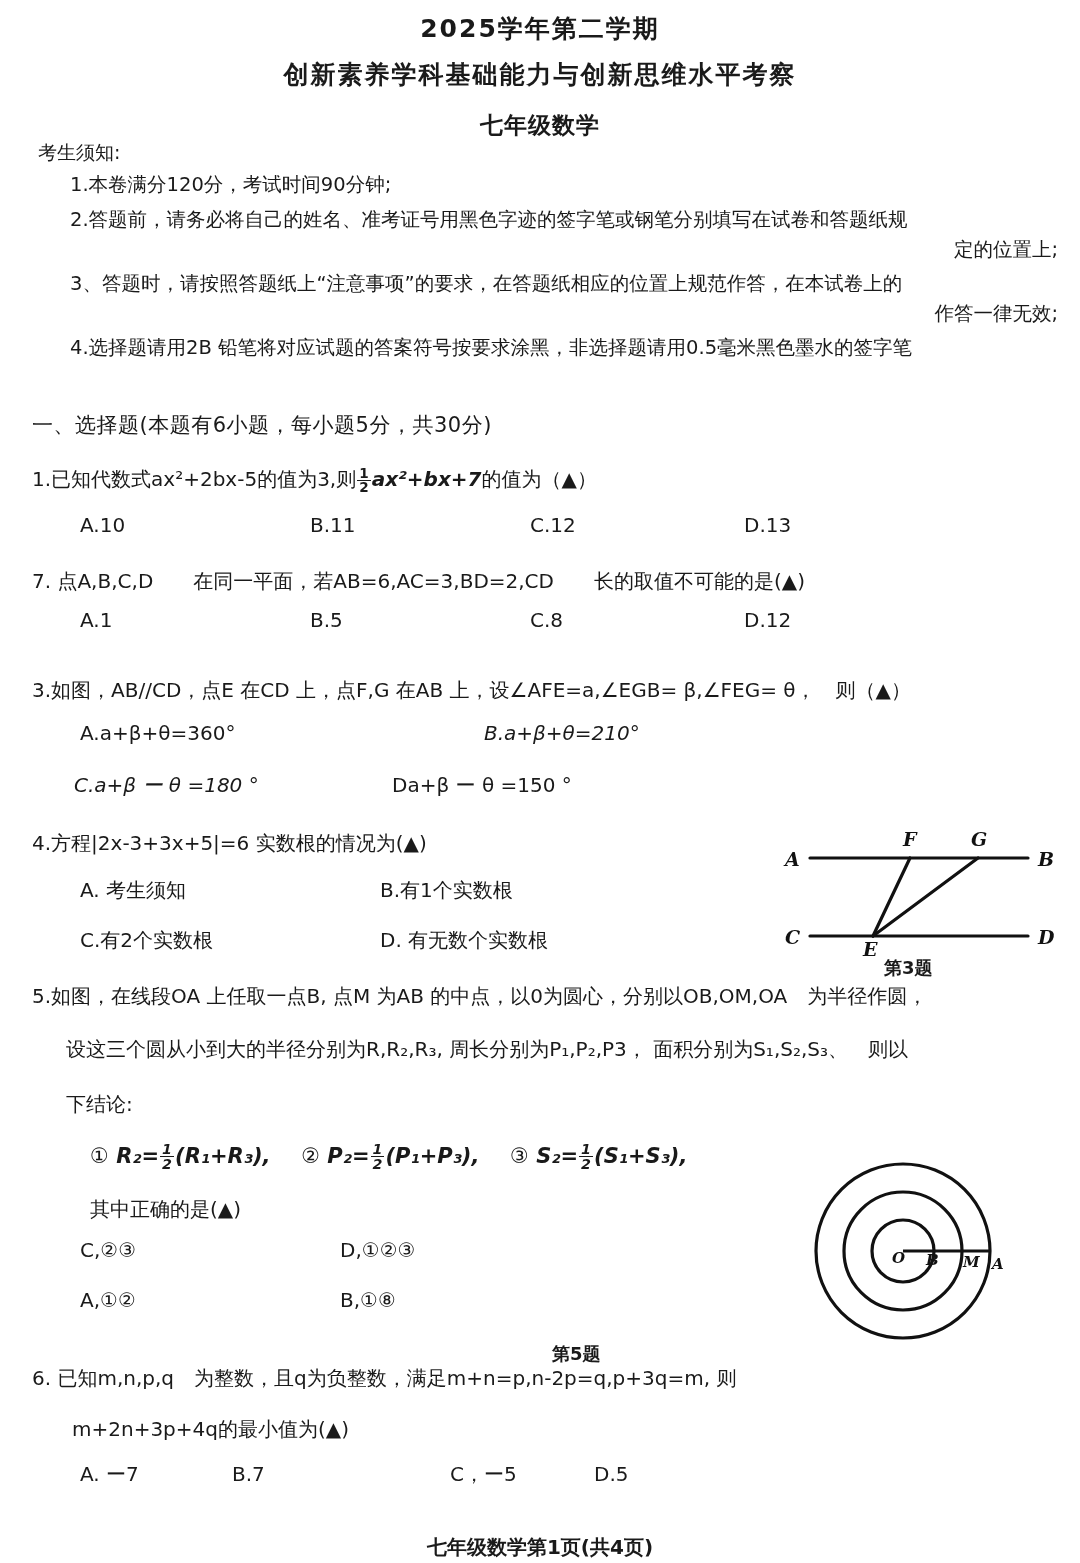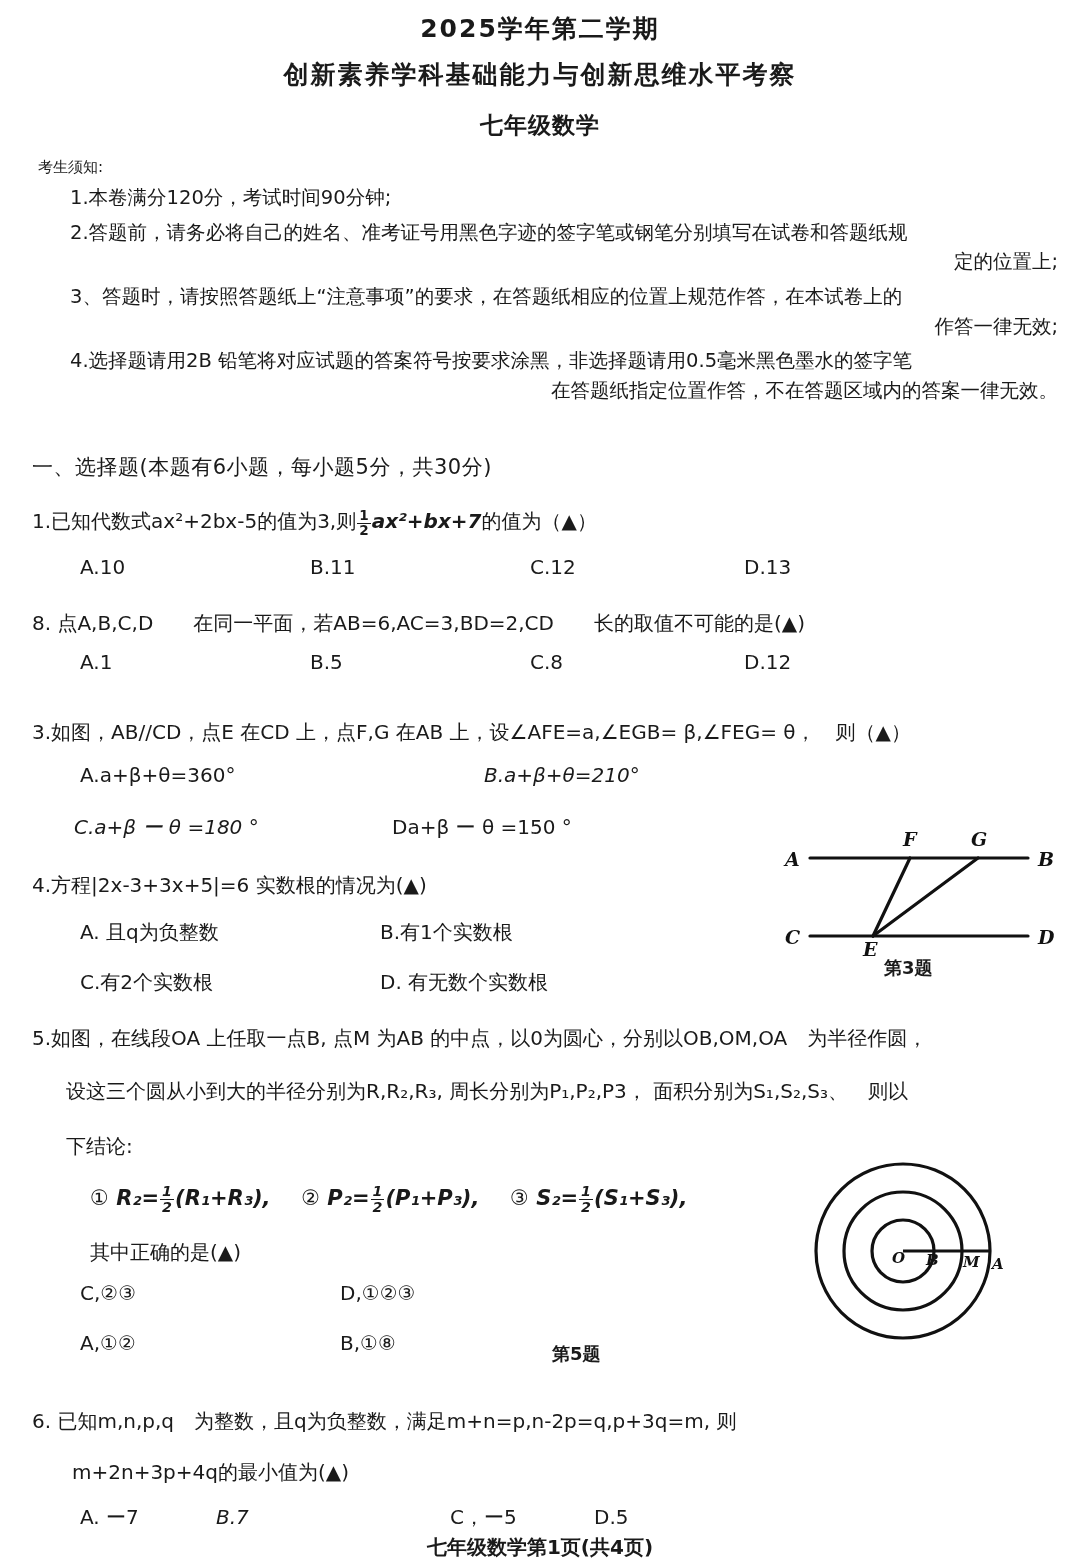--- a/index.html
+++ b/index.html
@@ -44,22 +44,21 @@
     text-align: center;
     font-size: 23px;
     font-weight: bold;
     letter-spacing: 1px;
     margin-top: 22px;
     line-height: 1.2;
   }
 
   
   .notice-head {
-    font-size: 15px;
-    margin-top: 18px;
+    font-size: 19px;
     margin-left: 16px;
     line-height: 1.3;
   }
   .notice-list {
     margin-top: 6px;
     font-size: 19.5px;
     line-height: 1.52;
   }
   .notice-item {
     display: flex;
@@ -196,41 +195,40 @@
       <span class="notice-num">3、</span>
       <span class="notice-text">
         <span>答题时，请按照答题纸上“注意事项”的要求，在答题纸相应的位置上规范作答，在本试卷上的</span>
         <span class="cont">作答一律无效;</span>
       </span>
     </div>
     <div class="notice-item">
       <span class="notice-num">4.</span>
       <span class="notice-text">
         <span>选择题请用2B 铅笔将对应试题的答案符号按要求涂黑，非选择题请用0.5毫米黑色墨水的签字笔</span>
-        <span class="cont">在答题纸指定位置作答，不在答题区域内的答案一律无效。</span>
       </span>
     </div>
   </div>
 
   <div class="section-head">一、选择题(本题有6小题，每小题5分，共30分)</div>
 
   <div class="q">
     <div class="q-stem">
       <span>1.已知代数式ax²+2bx-5的值为3,则</span><span class="frac"><span class="num">1</span><span class="den">2</span></span><span class="bi">ax²+bx+7</span><span>的值为（▲）</span>
     </div>
     <div class="opts">
       <span class="opt" style="left:48px;">A.10</span>
       <span class="opt" style="left:278px;">B.11</span>
       <span class="opt" style="left:498px;">C.12</span>
       <span class="opt" style="left:712px;">D.13</span>
     </div>
   </div>
 
   <div class="q">
-    <div class="q-stem" style="margin-top:22px;">8. 点A,B,C,D　　在同一平面，若AB=6,AC=3,BD=2,CD　　长的取值不可能的是(▲)</div>
+    <div class="q-stem" style="margin-top:22px;">7. 点A,B,C,D　　在同一平面，若AB=6,AC=3,BD=2,CD　　长的取值不可能的是(▲)</div>
     <div class="opts" style="margin-top:10px;">
       <span class="opt" style="left:48px;">A.1</span>
       <span class="opt" style="left:278px;">B.5</span>
       <span class="opt" style="left:498px;">C.8</span>
       <span class="opt" style="left:712px;">D.12</span>
     </div>
   </div>
 
   <div class="q">
     <div class="q-stem" style="margin-top:36px;">3.如图，AB//CD，点E 在CD 上，点F,G 在AB 上，设∠AFE=a,∠EGB= β,∠FEG= θ，　则（▲）</div>
@@ -257,21 +255,21 @@
       <text x="88" y="130" font-size="19" font-style="italic" font-weight="bold" font-family="DejaVu Serif, Liberation Serif, serif" fill="#111">E</text>
       <text x="128" y="20" font-size="19" font-style="italic" font-weight="bold" font-family="DejaVu Serif, Liberation Serif, serif" fill="#111">F</text>
       <text x="196" y="20" font-size="19" font-style="italic" font-weight="bold" font-family="DejaVu Serif, Liberation Serif, serif" fill="#111">G</text>
     </svg>
   </div>
   <div class="fig-caption" style="left:884px; top:942px;">第3题</div>
 
   <div class="q">
     <div class="q-stem" style="margin-top:24px;">4.方程|2x-3+3x+5|=6  实数根的情况为(▲)</div>
     <div class="opts" style="margin-top:18px;">
-      <span class="opt" style="left:48px;">A.  且q为负整数</span>
+      <span class="opt" style="left:48px;">A.  考生须知</span>
       <span class="opt" style="left:348px;">B.有1个实数根</span>
     </div>
     <div class="opts" style="">
       <span class="opt" style="left:48px;">C.有2个实数根</span>
       <span class="opt" style="left:348px;">D.  有无数个实数根</span>
     </div>
   </div>
 
   <div class="q">
     <div class="q-stem" style="margin-top:22px;">5.如图，在线段OA 上任取一点B, 点M 为AB 的中点，以0为圆心，分别以OB,OM,OA　为半径作圆，</div>
@@ -313,21 +311,21 @@
       <text x="192" y="110" font-size="15" font-style="italic" font-weight="bold" font-family="DejaVu Serif, Liberation Serif, serif" fill="#111">A</text>
     </svg>
   </div>
   <div class="fig-caption" style="left:552px; top:1328px;">第5题</div>
 
   <div class="q">
     <div class="q-stem" style="margin-top:44px;">6. 已知m,n,p,q　为整数，且q为负整数，满足m+n=p,n-2p=q,p+3q=m, 则</div>
     <div class="q-stem" style="margin-top:22px; margin-left:40px;">m+2n+3p+4q的最小值为(▲)</div>
     <div class="opts" style="margin-top:16px;">
       <span class="opt" style="left:48px;">A.  ー7</span>
-      <span class="opt" style="left:184px;font-style:italic;">B.7</span>
+      <span class="opt" style="left:200px;">B.7</span>
       <span class="opt" style="left:418px;">C，ー5</span>
       <span class="opt" style="left:562px;">D.5</span>
     </div>
   </div>
 
   <div class="footer">七年级数学第1页(共4页)</div>
 
 </div>
 
 </body></html>

